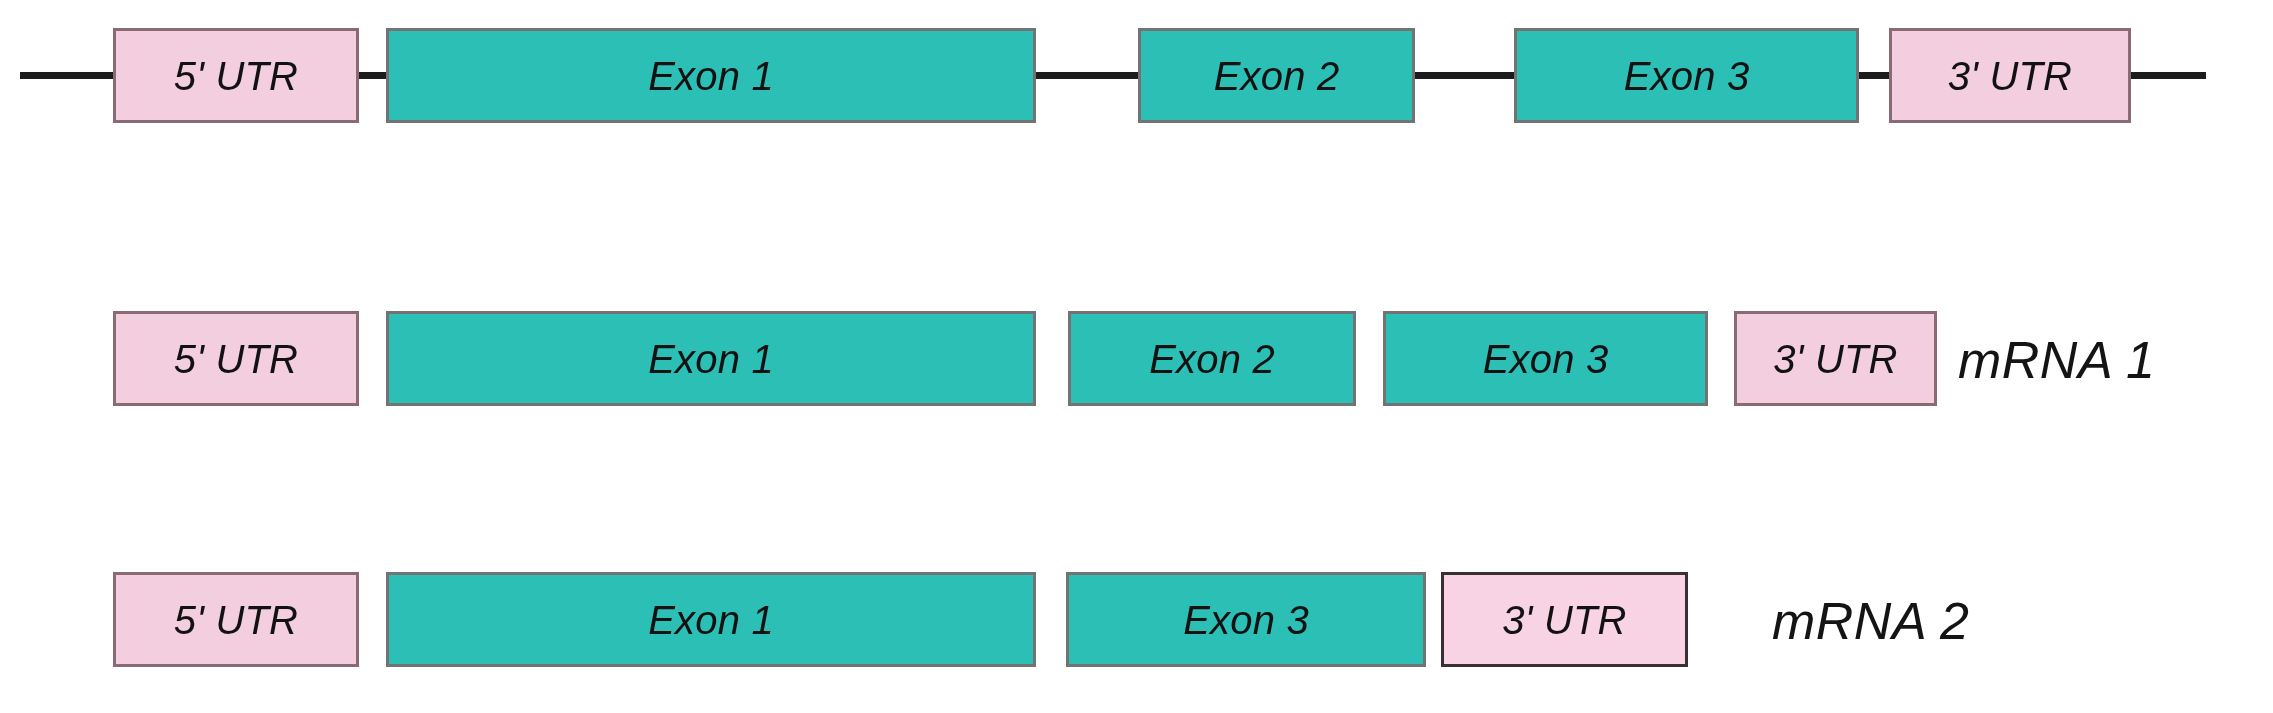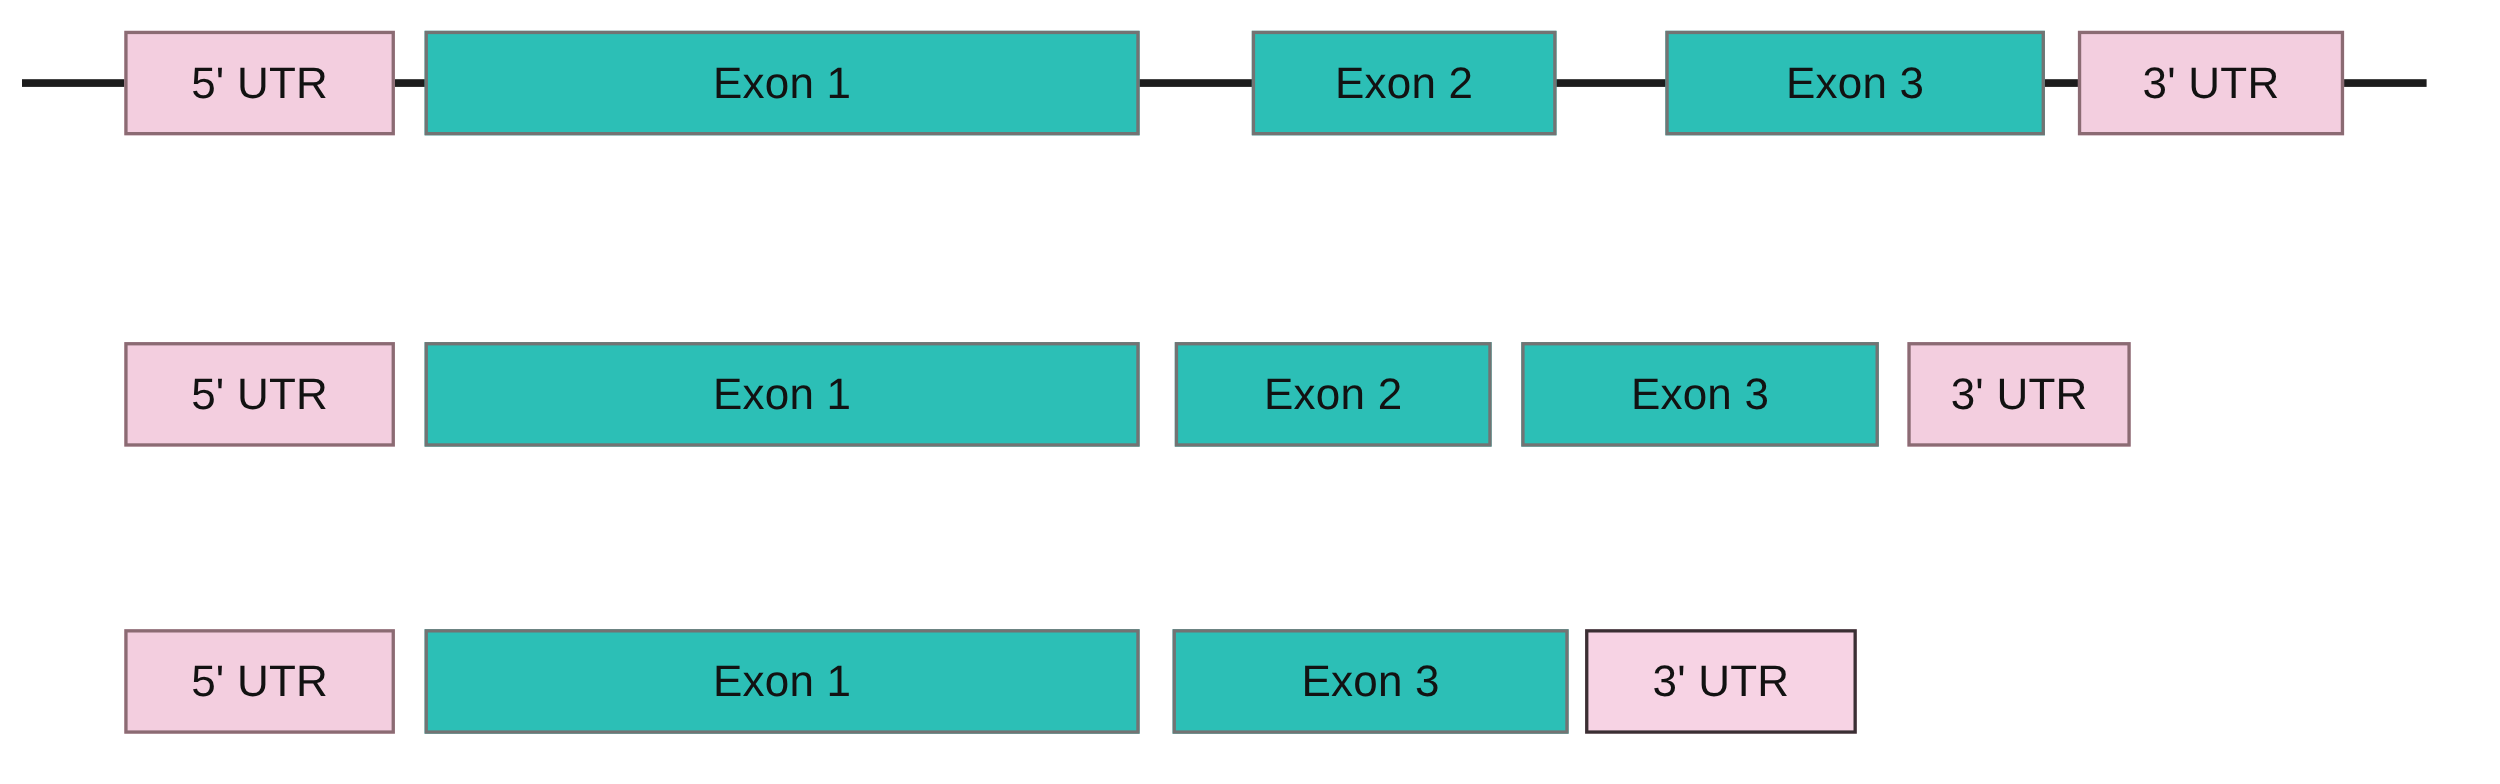--- a/index.html
+++ b/index.html
@@ -9,20 +9,21 @@
   }
   body {
     font-family: "Liberation Sans", sans-serif;
   }
   #canvas {
     position: relative;
     width: 2273px;
     height: 713px;
     background: #ffffff;
     overflow: hidden;
+    font-style: italic;
   }
 
   
   .seg {
     position: absolute;
     box-sizing: border-box;
     display: flex;
     align-items: center;
     justify-content: center;
     font-size: 40px;
@@ -75,20 +76,22 @@
       <div class="seg exon" style="left: 1138px; top: 28px; width: 277px; height: 95px;">Exon 2</div>
       <div class="seg exon" style="left: 1514px; top: 28px; width: 345px; height: 95px;">Exon 3</div>
       <div class="seg utr" style="left: 1889px; top: 28px; width: 242px; height: 95px;">3' UTR</div>
     </div>
     <div style="position: absolute; left: 0px; top: 0px; width: 100%; height: 100%;">
       <div class="seg utr" style="left: 113px; top: 311px; width: 246px; height: 95px;">5' UTR</div>
       <div class="seg exon" style="left: 386px; top: 311px; width: 650px; height: 95px;">Exon 1</div>
       <div class="seg exon" style="left: 1068px; top: 311px; width: 288px; height: 95px;">Exon 2</div>
       <div class="seg exon" style="left: 1383px; top: 311px; width: 325px; height: 95px;">Exon 3</div>
       <div class="seg utr" style="left: 1734px; top: 311px; width: 203px; height: 95px;">3' UTR</div>
+      <div class="row-label" style="left: 1958px; top: 334px;">mRNA 1</div>
     </div>
     <div style="position: absolute; left: 0px; top: 0px; width: 100%; height: 100%;">
       <div class="seg utr" style="left: 113px; top: 572px; width: 246px; height: 95px;">5' UTR</div>
       <div class="seg exon" style="left: 386px; top: 572px; width: 650px; height: 95px;">Exon 1</div>
       <div class="seg exon" style="left: 1066px; top: 572px; width: 360px; height: 95px;">Exon 3</div>
       <div class="seg utr-dark" style="left: 1441px; top: 572px; width: 247px; height: 95px;">3' UTR</div>
+      <div class="row-label" style="left: 1772px; top: 595px;">mRNA 2</div>
     </div>
   </div>
 
 </body></html>

